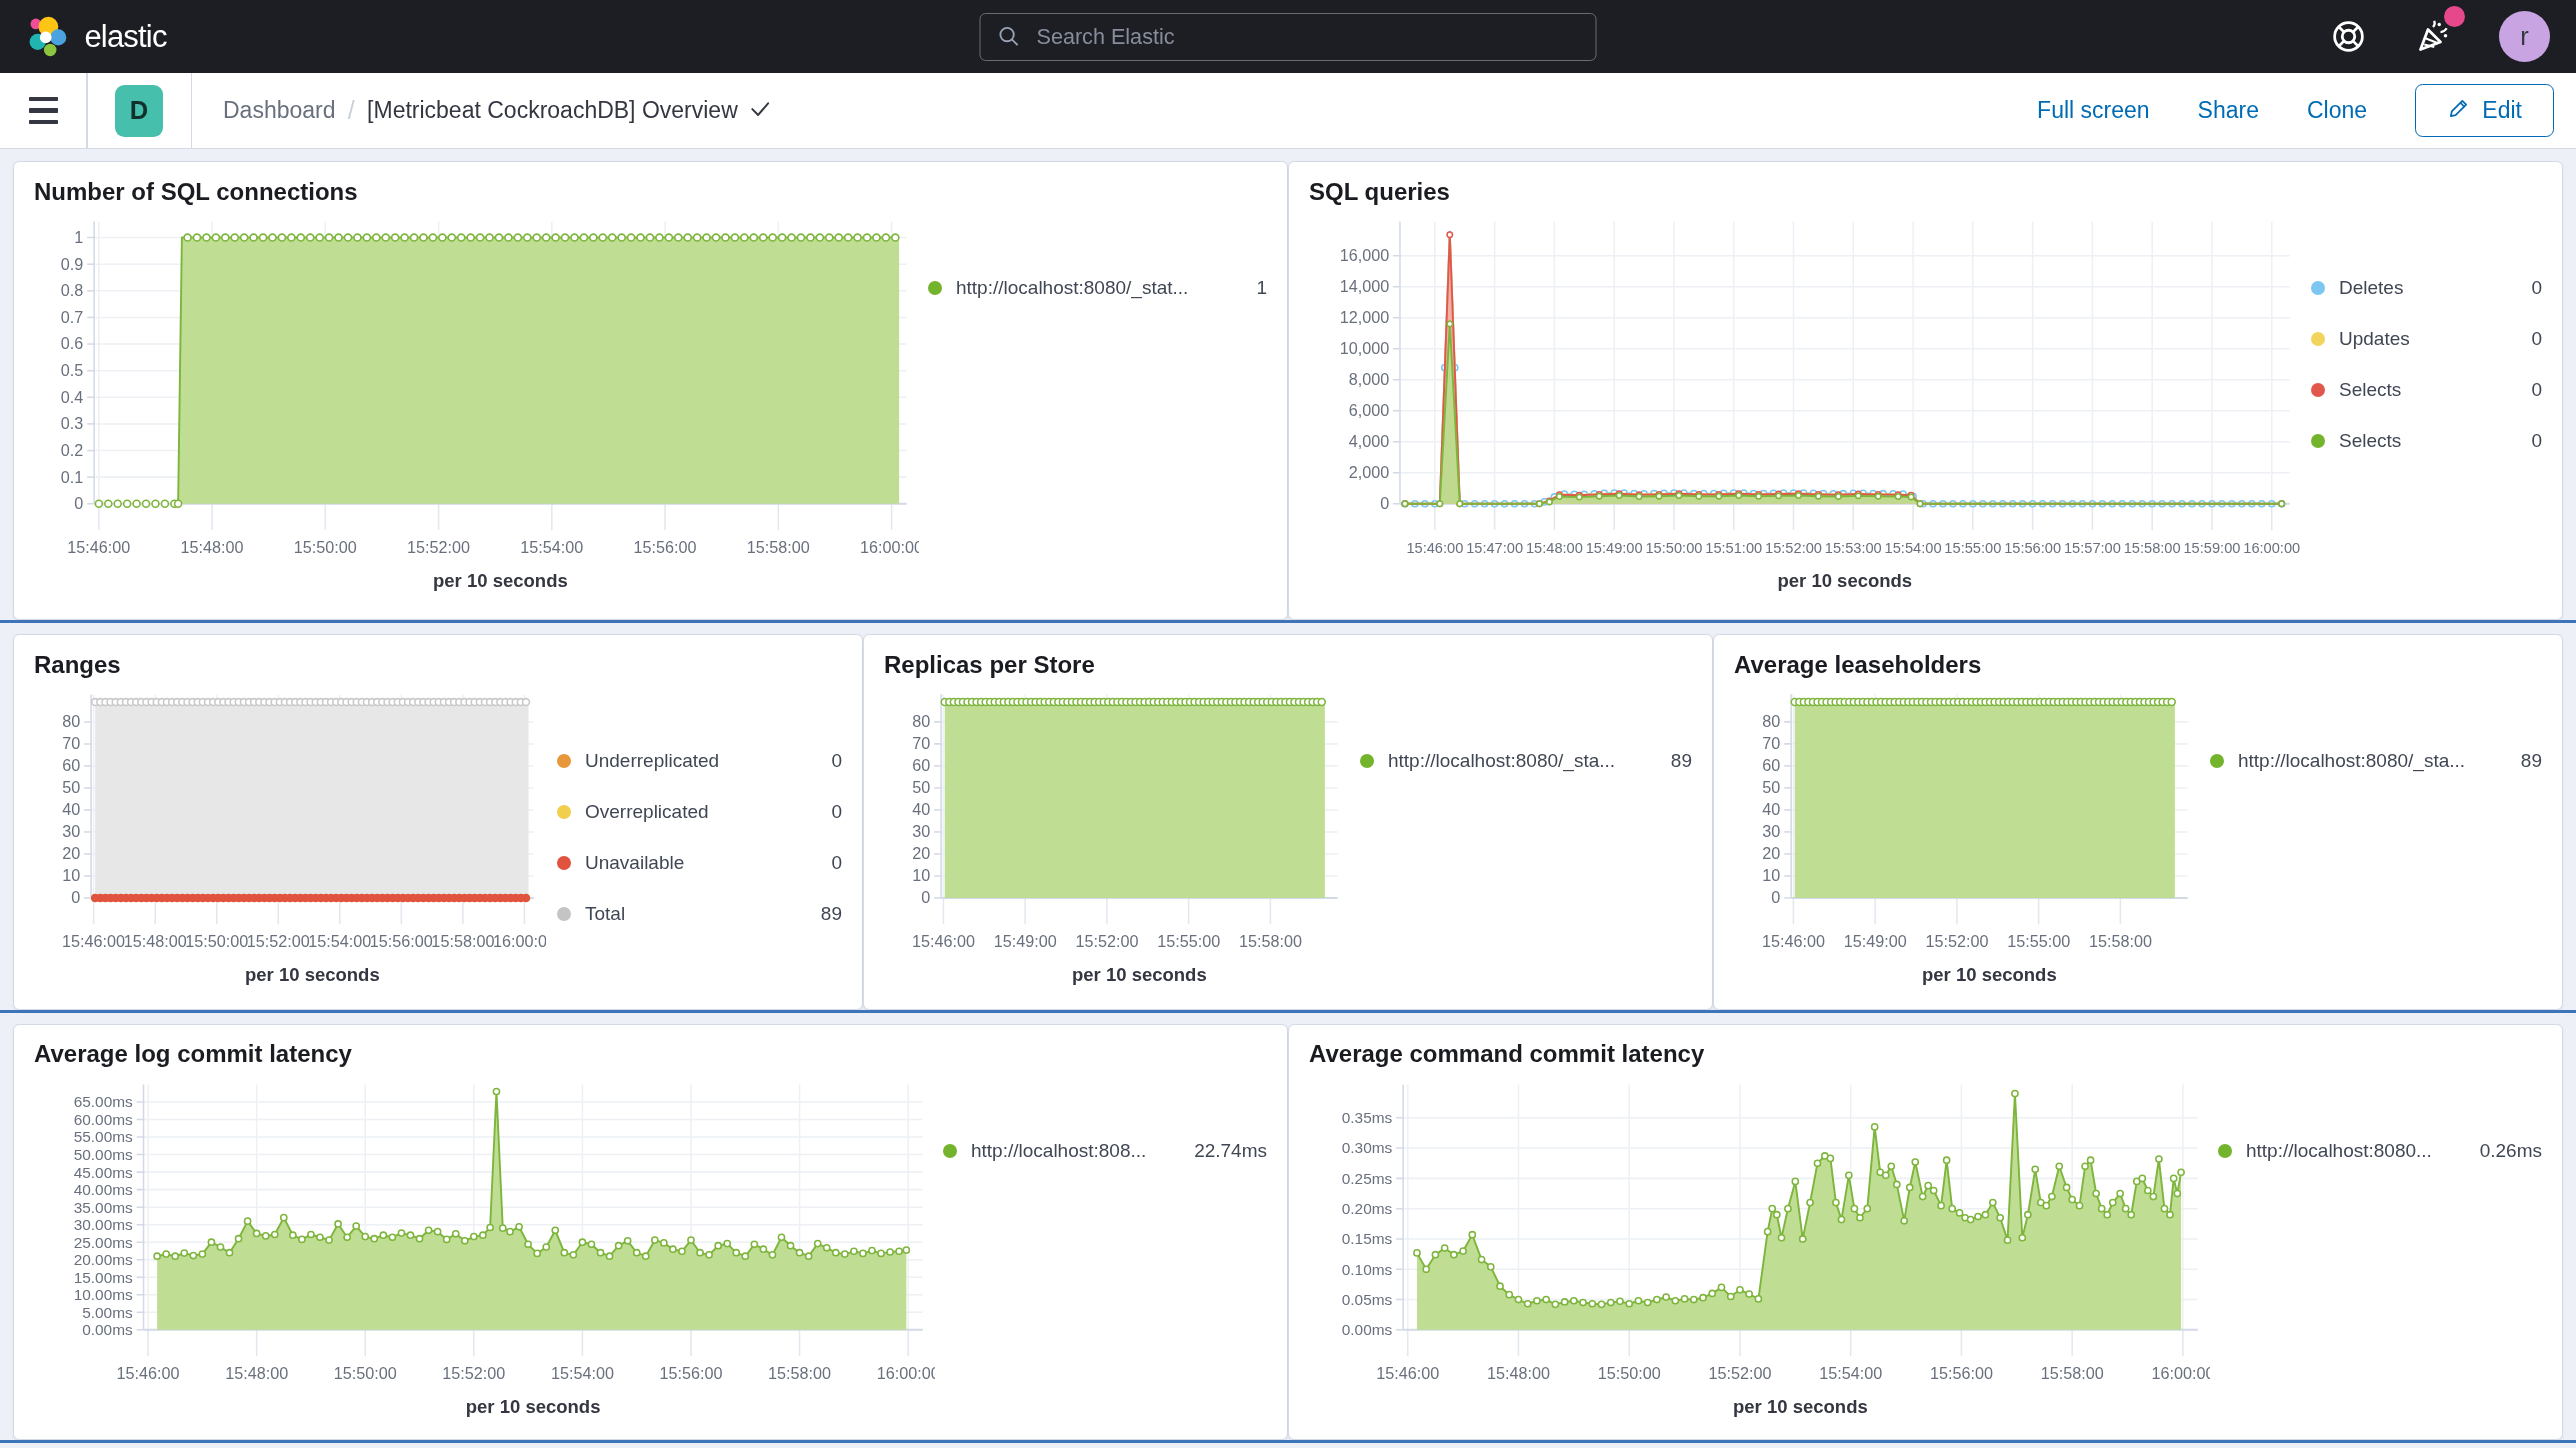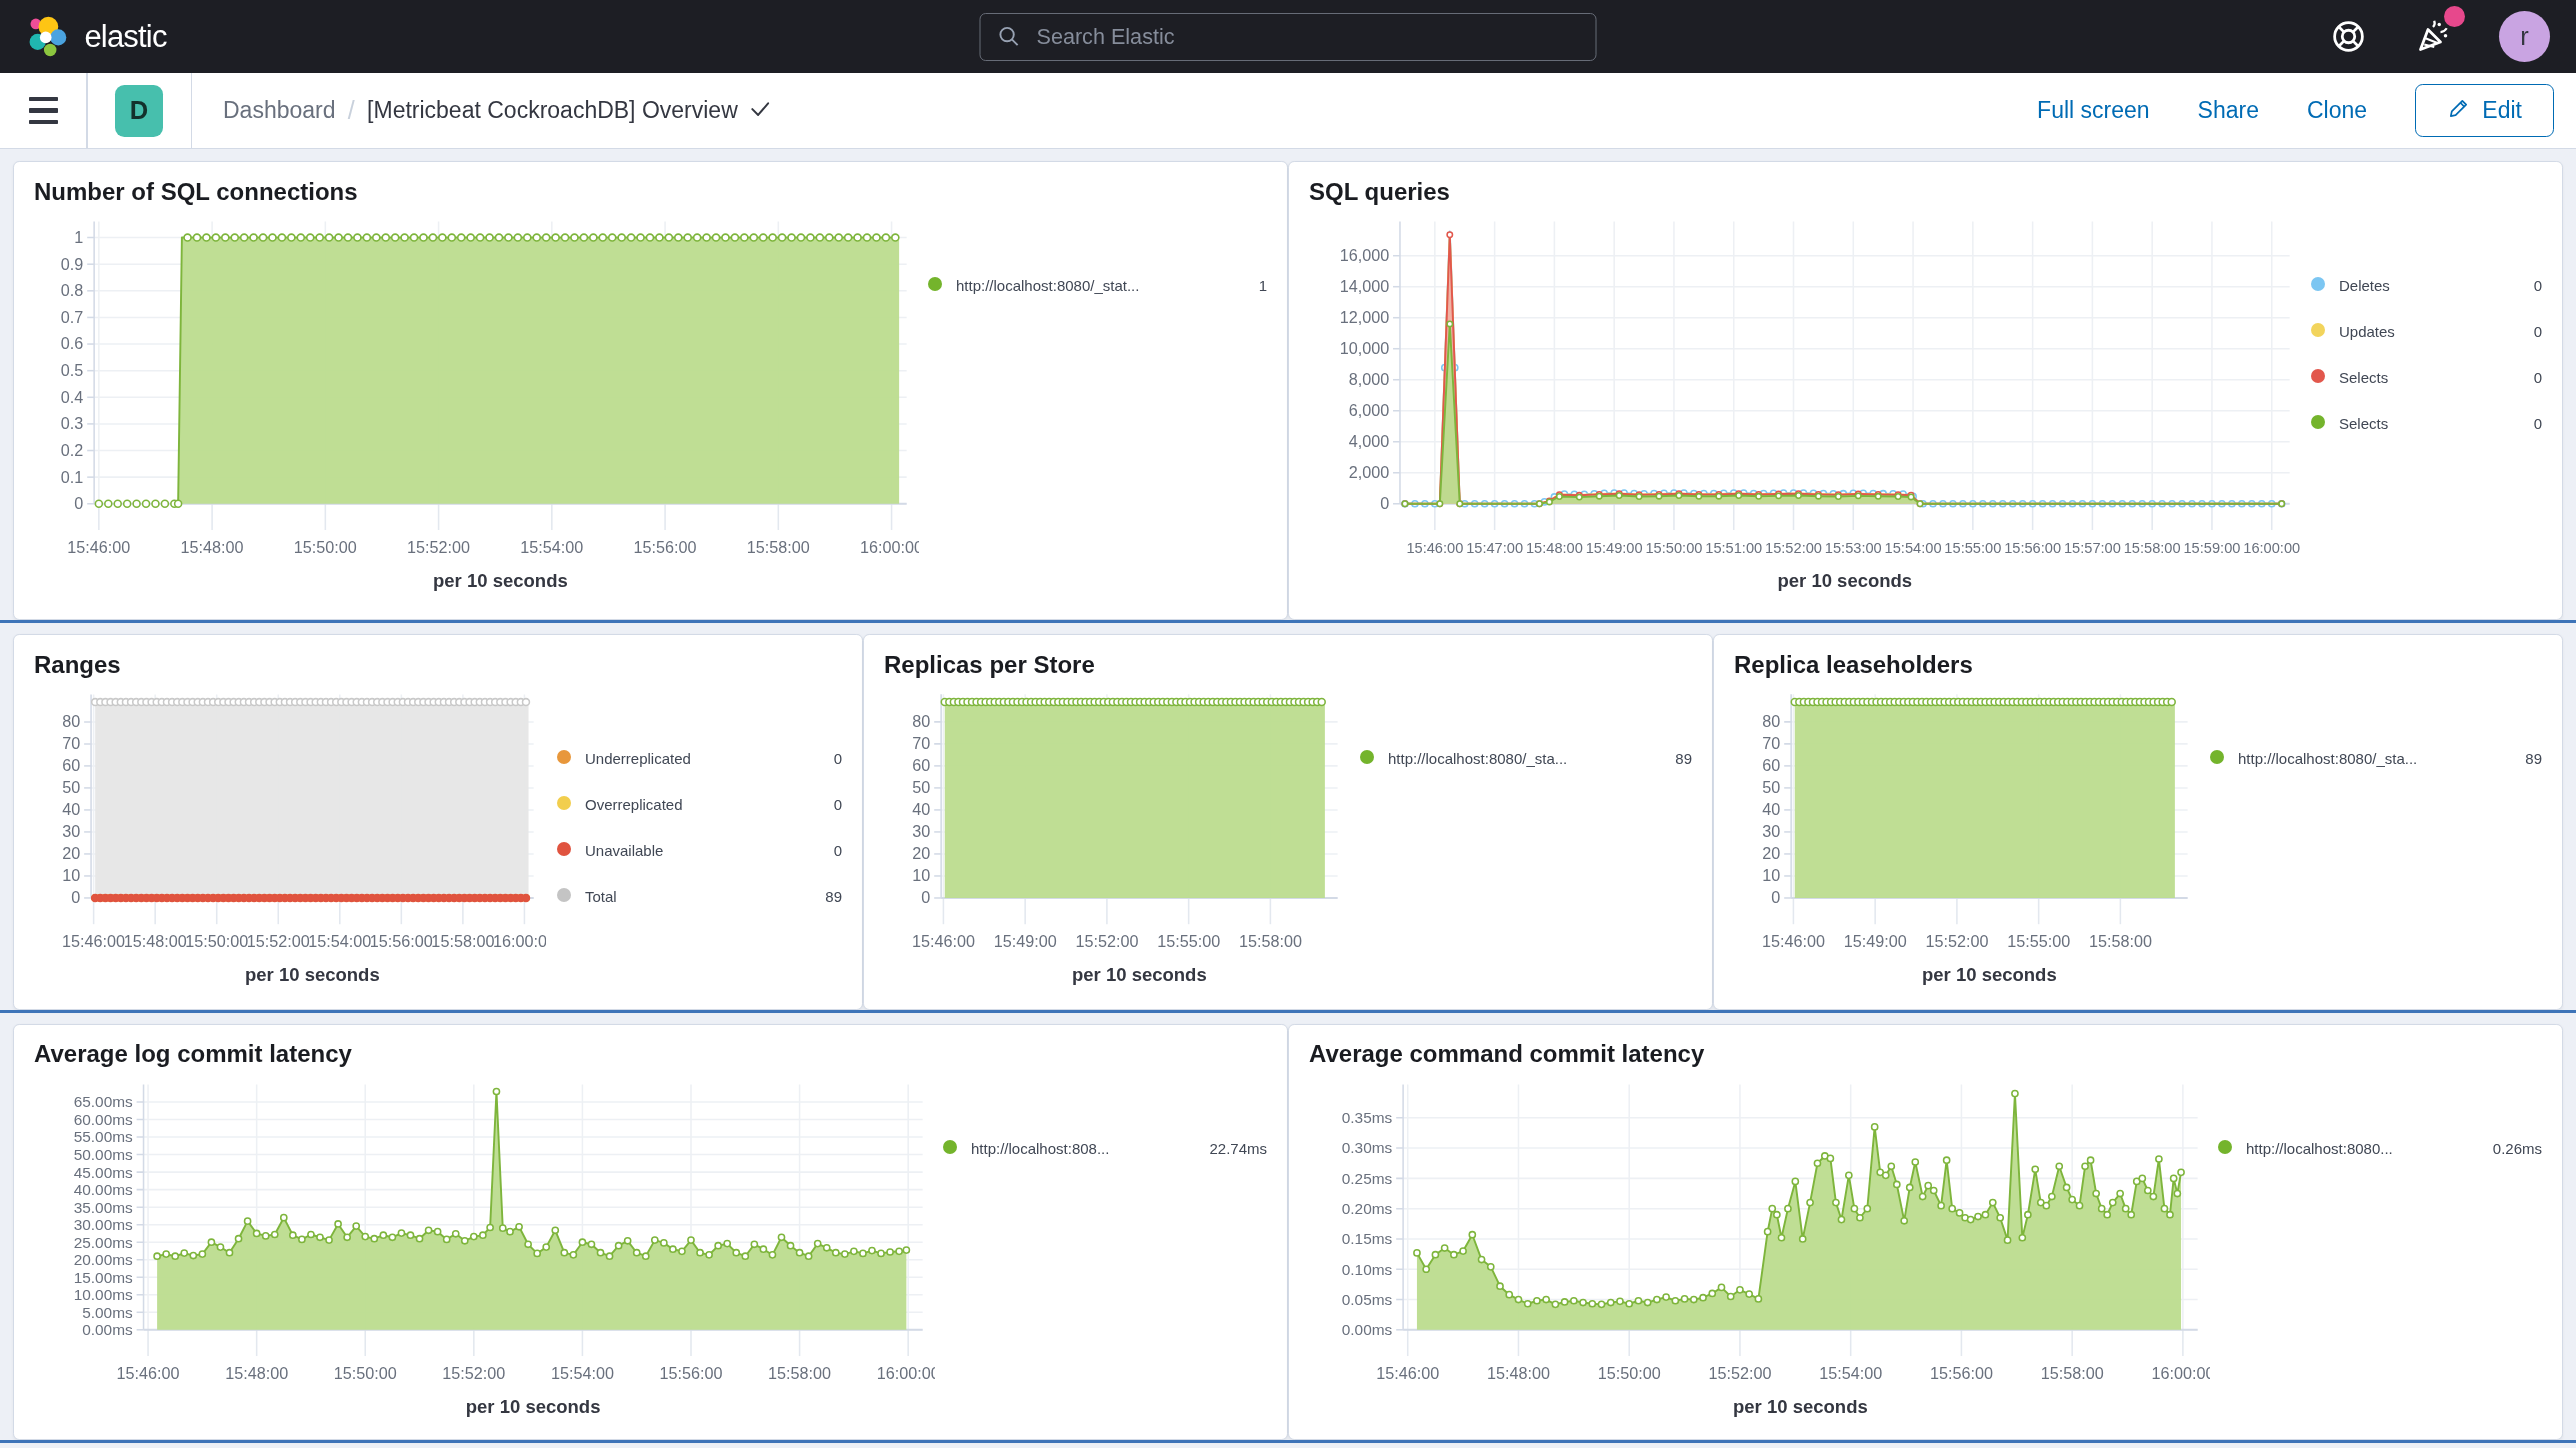--- a/index.html
+++ b/index.html
@@ -48,21 +48,21 @@
   .row2 .chart{height:307px}
   .row3 .chart{height:349px}
   svg{font-family:"Liberation Sans",sans-serif;display:block}
 
   .legend{display:flex;flex-direction:column;padding-top:68px;gap:29px;flex:none}
   .c0 .legend{width:339px}
   .c1 .legend{width:231px}
   .c2 .legend{width:285px}
   .c3 .legend,.c4 .legend{width:332px}
   .c5 .legend,.c6 .legend{width:324px}
-  .legend-item{display:flex;align-items:flex-start;gap:14px;font-size:15px;color:#404754;cursor:pointer}
+  .legend-item{display:flex;align-items:center;gap:14px;font-size:19px;color:#404754;cursor:pointer}
   .ldot{width:14px;height:14px;border-radius:50%;flex:none}
   .lval{margin-left:auto;padding-left:17px}
 </style>
 </head>
 <body>
 
 <header class="top">
   <div class="brand">
     <svg width="43" height="43" viewBox="0 0 48 48">
       <circle cx="11" cy="10" r="6" fill="#F04E98"></circle>
@@ -1145,21 +1145,21 @@
             <div class="legend-item">
               <span class="ldot" style="background: rgb(116, 180, 44);"></span>
               <span>http://localhost:8080/_sta...</span>
               <span class="lval">89</span>
             </div>
           </div>
       </div>
     </section>
 
     <section class="panel c4">
-      <h3>Replica leaseholders</h3>
+      <h3>Average leaseholders</h3>
       <div class="chart-row">
         <div class="chart">
             <svg viewBox="0 0 604 398" width="466" height="307">
               <line x1="74" y1="280" x2="588" y2="280" stroke="#EDF0F4" stroke-width="2"></line>
               <line x1="65" y1="280" x2="74" y2="280" stroke="#D3DAE6" stroke-width="2"></line>
               <text x="60" y="287" text-anchor="end" fill="#69707D" font-size="21">0</text>
               <line x1="74" y1="251.45945945945945" x2="588" y2="251.45945945945945" stroke="#EDF0F4" stroke-width="2"></line>
               <line x1="65" y1="251.45945945945945" x2="74" y2="251.45945945945945" stroke="#D3DAE6" stroke-width="2"></line>
               <text x="60" y="258.4594594594595" text-anchor="end" fill="#69707D" font-size="21">10</text>
               <line x1="74" y1="222.9189189189189" x2="588" y2="222.9189189189189" stroke="#EDF0F4" stroke-width="2"></line>

